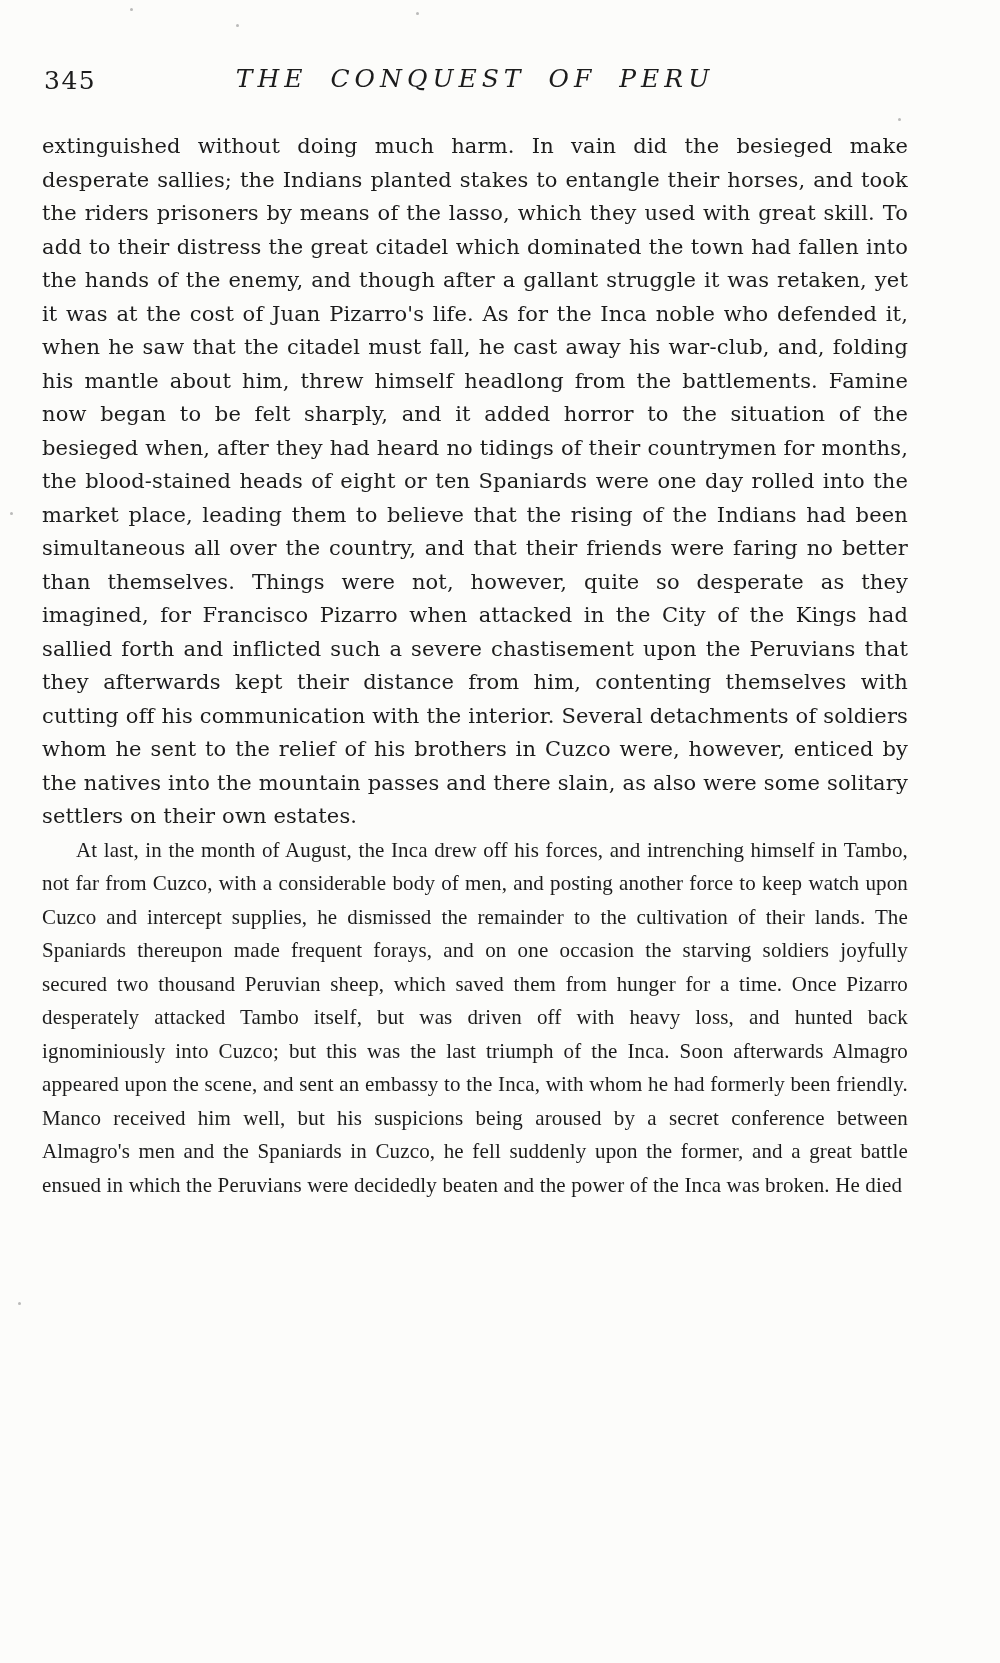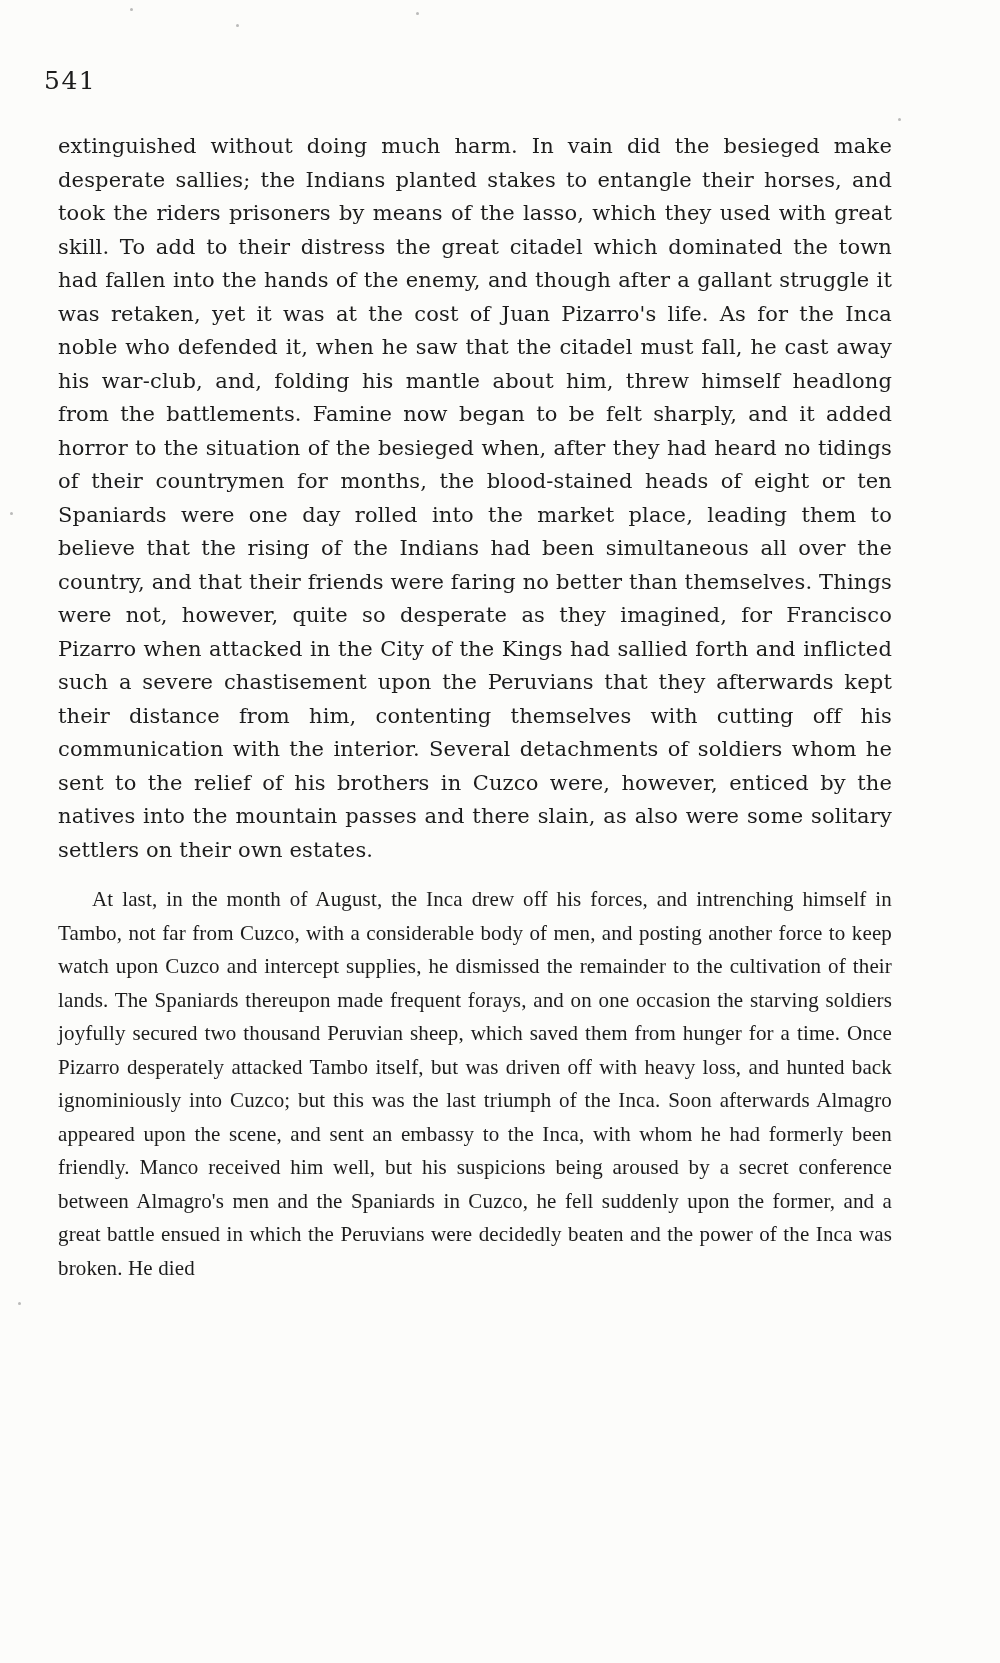--- a/index.html
+++ b/index.html
@@ -40,21 +40,21 @@
     word-spacing: 10px;
     white-space: nowrap;
   }
   .body-text {
     font-size: 21px;
     line-height: 33.5px;
     text-align: justify;
     letter-spacing: 0.15px;
   }
   .para {
-    margin: 16px;
+    margin: 0;
   }
   .para.indented {
     text-indent: 34px;
     font-family: Liberation Serif, serif;
   }
   .speck {
     position: absolute;
     background: #6a6a6a;
     border-radius: 50%;
     opacity: 0.45;
@@ -66,21 +66,22 @@
 <div class="page">
 
   <span class="speck" style="left:130px; top:8px; width:3px; height:3px;"></span>
   <span class="speck" style="left:236px; top:24px; width:3px; height:3px;"></span>
   <span class="speck" style="left:416px; top:12px; width:3px; height:3px;"></span>
   <span class="speck" style="left:898px; top:118px; width:3px; height:3px;"></span>
   <span class="speck" style="left:10px; top:512px; width:3px; height:3px;"></span>
   <span class="speck" style="left:18px; top:1302px; width:3px; height:3px;"></span>
 
   <div class="running-head">
-    <span class="page-number">541</span>
+    <span class="page-number">345</span>
+    <span class="header-title">THE CONQUEST OF PERU</span>
   </div>
 
   <div class="body-text">
     <p class="para">extinguished without doing much harm.  In vain did the besieged make desperate sallies; the Indians planted stakes to entangle their horses, and took the riders prisoners by means of the lasso, which they used with great skill.  To add to their distress the great citadel which dominated the town had fallen into the hands of the enemy, and though after a gallant struggle it was retaken, yet it was at the cost of Juan Pizarro's life.  As for the Inca noble who defended it, when he saw that the citadel must fall, he cast away his war-club, and, folding his mantle about him, threw himself headlong from the battlements.  Famine now began to be felt sharply, and it added horror to the situation of the besieged when, after they had heard no tidings of their countrymen for months, the blood-stained heads of eight or ten Spaniards were one day rolled into the market place, leading them to believe that the rising of the Indians had been simultaneous all over the country, and that their friends were faring no better than themselves.  Things were not, however, quite so desperate as they imagined, for Francisco Pizarro when attacked in the City of the Kings had sallied forth and inflicted such a severe chastisement upon the Peruvians that they afterwards kept their distance from him, contenting themselves with cutting off his communication with the interior.  Several detachments of soldiers whom he sent to the relief of his brothers in Cuzco were, however, enticed by the natives into the mountain passes and there slain, as also were some solitary settlers on their own estates.</p>
     <p class="para indented">At last, in the month of August, the Inca drew off his forces, and intrenching himself in Tambo, not far from Cuzco, with a considerable body of men, and posting another force to keep watch upon Cuzco and intercept supplies, he dismissed the remainder to the cultivation of their lands.  The Spaniards thereupon made frequent forays, and on one occasion the starving soldiers joyfully secured two thousand Peruvian sheep, which saved them from hunger for a time.  Once Pizarro desperately attacked Tambo itself, but was driven off with heavy loss, and hunted back ignominiously into Cuzco; but this was the last triumph of the Inca.  Soon afterwards Almagro appeared upon the scene, and sent an embassy to the Inca, with whom he had formerly been friendly.  Manco received him well, but his suspicions being aroused by a secret conference between Almagro's men and the Spaniards in Cuzco, he fell suddenly upon the former, and a great battle ensued in which the Peruvians were decidedly beaten and the power of the Inca was broken.  He died</p>
   </div>
 
 </div>
 
 </body></html>

